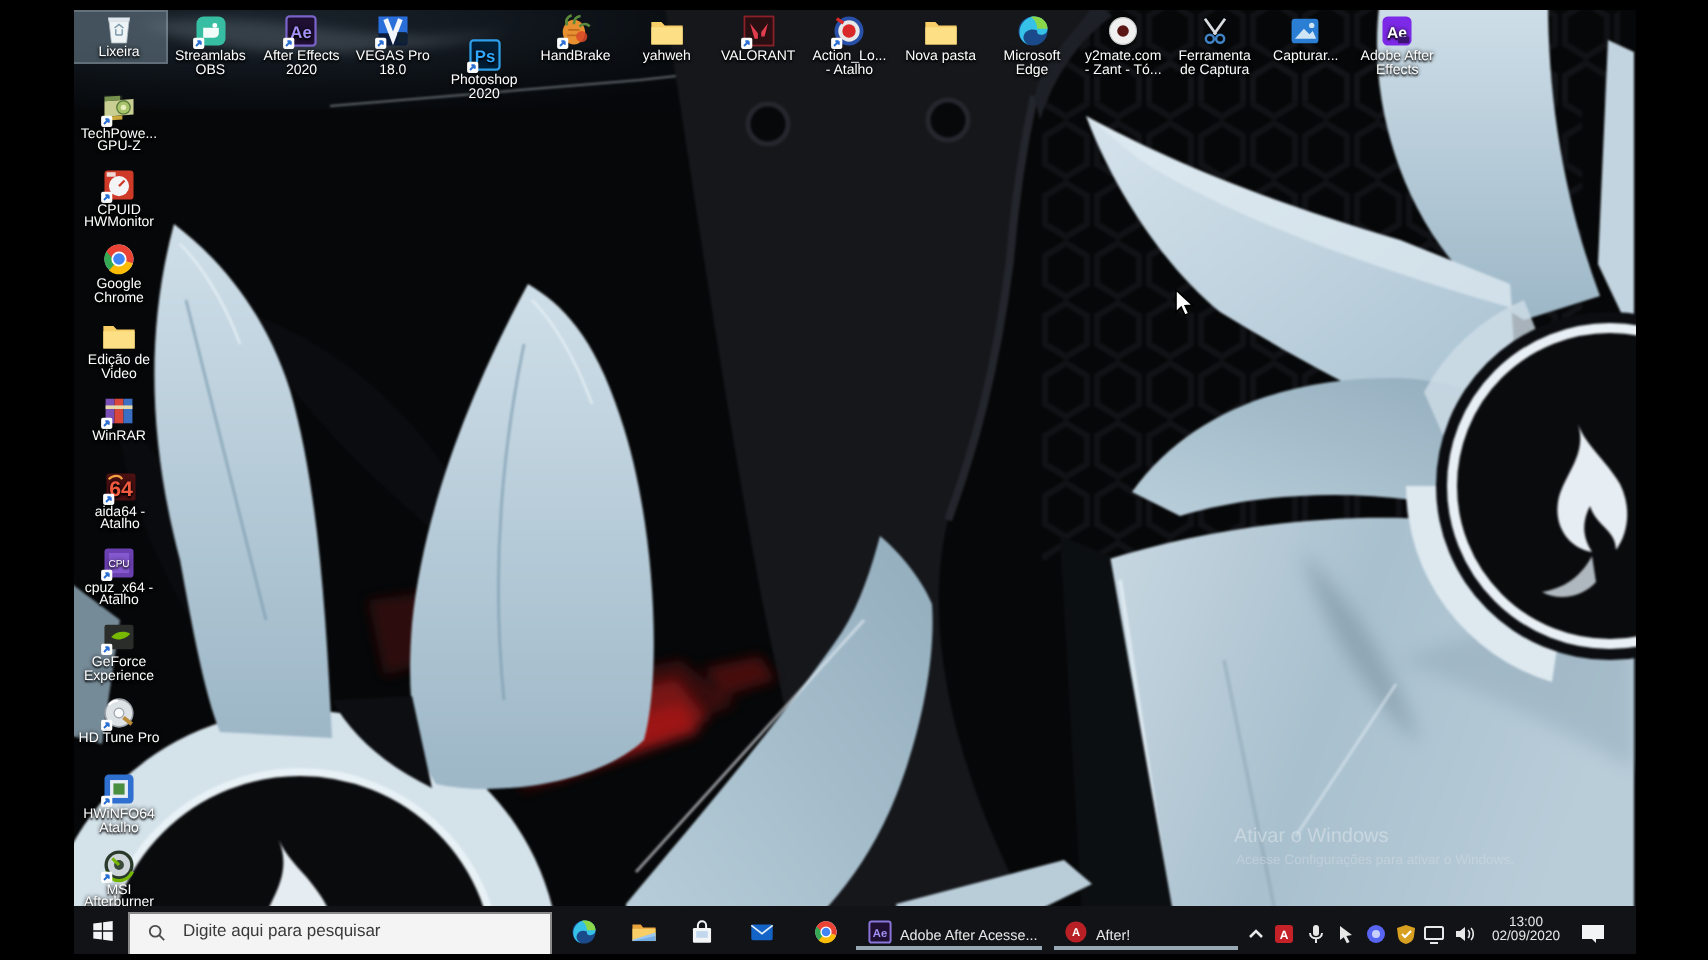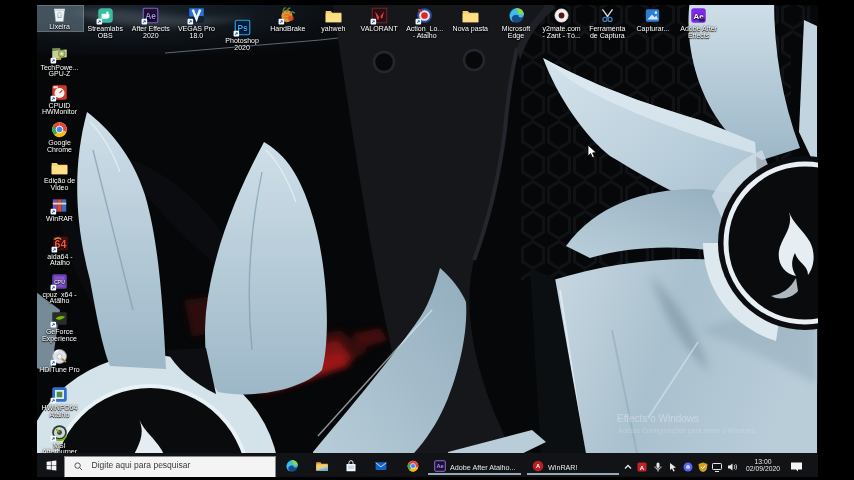--- a/index.html
+++ b/index.html
@@ -99,21 +99,21 @@
 <path d="M448 452 L532 430 L546 442 L472 478 L452 474 Z" fill="#b9cdd9"></path>
 <path d="M36 292 L60 310 L51 372 L36 368 Z" fill="#8ba2b2" opacity="0.85"></path>
 <path d="M166 350 L206 348 L216 394 C192 382 176 368 166 350 Z" fill="#0c0e11"></path>
 <path d="M93 150 L133 310" stroke="#7e9cb0" stroke-width="1.4" opacity="0.7" fill="none"></path>
 <path d="M262 172 C250 230 246 290 252 350" stroke="#7e9cb0" stroke-width="1.4" opacity="0.7" fill="none"></path>
 <path d="M318 436 L432 310" stroke="#e6eff5" stroke-width="1.5" opacity="0.6" fill="none"></path>
 <path d="M90 122 C100 132 112 150 120 172" stroke="#e8f1f6" stroke-width="1.2" opacity="0.8" fill="none"></path>
 <path d="M266 150 C277 161 288 180 296 202" stroke="#e8f1f6" stroke-width="1.2" opacity="0.8" fill="none"></path>
 </svg>
 
-<div style="position:absolute;left:617px;top:413px;color:#dfe7ec;font-size:10px;opacity:0.55">Effects o Windows</div>
+<div style="position:absolute;left:617px;top:413px;color:#dfe7ec;font-size:10px;opacity:0.55">Ativar o Windows</div>
 <div style="position:absolute;left:618px;top:427px;color:#d5dde3;font-size:6.8px;opacity:0.48">Acesse Configurações para ativar o Windows.</div>
 
 <svg width="12" height="16" viewBox="0 0 12 16" style="position:absolute;left:587px;top:144px">
 <path d="M1 1 L1 12 L3.6 9.6 L5.4 13.6 L7.4 12.7 L5.6 8.9 L9.2 8.6 Z" fill="#fff" stroke="#000" stroke-width="0.8"></path>
 </svg>
 <div id="icons">
 <div class="icn sel" style="left:36.5px;top:6px;">
         <svg width="19" height="19" viewBox="0 0 17 17">
           <path d="M3.5 4.5 L13.5 4.5 L12.3 15.5 L4.7 15.5 Z" fill="#eef3f6" stroke="#a8b4bc" stroke-width="0.4"></path>
           <path d="M3 2.8 L14 2.8 L13.7 4.7 L3.3 4.7 Z" fill="#dfe7ec"></path>
@@ -395,27 +395,27 @@
         <path d="M8.5 8.5 L8.5 2 A6.5 6.5 0 0 1 14.6 10.5 Z" fill="#ea4335"></path>
         <path d="M8.5 8.5 L2.9 5.2 A6.5 6.5 0 0 0 8.5 15 Z" fill="#34a853"></path>
         <path d="M8.5 8.5 L14.6 10.5 A6.5 6.5 0 0 1 4 13.7 Z" fill="#fbbc05"></path>
         <path d="M8.5 2 A6.5 6.5 0 0 0 2.9 5.2 L5.5 8 A3.5 3.5 0 0 1 8.5 5.5 Z" fill="#ea4335"></path>
         <circle cx="8.5" cy="8.5" r="3" fill="#4285f4" stroke="#fff" stroke-width="0.8"></circle>
       </svg>
 <svg width="12" height="12" viewBox="0 0 17 17" style="position:absolute;left:434px;top:460px">
         <rect x="1" y="1" width="15" height="15" rx="1.5" fill="#1f1033" stroke="#8a74d9" stroke-width="1.4"></rect>
         <text x="8.5" y="12" font-size="8" font-weight="bold" fill="#a290f5" text-anchor="middle" font-family="Liberation Sans">Ae</text>
       </svg>
-<div style="position:absolute;left:450px;top:462.5px;color:#e8e8e8;font-size:7.2px">Adobe After Atalho...</div>
+<div style="position:absolute;left:450px;top:462.5px;color:#e8e8e8;font-size:7.2px">Adobe After Acesse...</div>
 <div style="position:absolute;left:428px;top:473.4px;width:93px;height:1.6px;background:#98a8b5"></div>
 <svg width="12" height="12" viewBox="0 0 17 17" style="position:absolute;left:532px;top:460px">
         <circle cx="8.5" cy="8.5" r="7.5" fill="#b82025"></circle>
         <text x="8.5" y="11.5" font-size="8" font-weight="bold" fill="#fff" text-anchor="middle" font-family="Liberation Sans">A</text>
       </svg>
-<div style="position:absolute;left:548px;top:462.5px;color:#e8e8e8;font-size:7.2px">WinRAR!</div>
+<div style="position:absolute;left:548px;top:462.5px;color:#e8e8e8;font-size:7.2px">After!</div>
 <div style="position:absolute;left:527px;top:473.4px;width:92px;height:1.6px;background:#98a8b5"></div>
 <svg width="10" height="10" viewBox="0 0 10 10" style="position:absolute;left:623.0px;top:461.5px">
         <path d="M2 6.5 L5 3.5 L8 6.5" stroke="#e8e8e8" stroke-width="1.3" fill="none"></path>
       </svg>
 <svg width="10" height="10" viewBox="0 0 10 10" style="position:absolute;left:636.5px;top:461.5px">
         <rect x="0.5" y="0.5" width="9" height="9" rx="1.5" fill="#c42228"></rect>
         <text x="5" y="7.5" font-size="6" font-weight="bold" fill="#fff" text-anchor="middle" font-family="Liberation Sans">A</text>
       </svg>
 <svg width="10" height="10" viewBox="0 0 10 10" style="position:absolute;left:653.0px;top:461.5px">
         <rect x="3.5" y="0.5" width="3" height="5.5" rx="1.5" fill="#e8e8e8"></rect>

